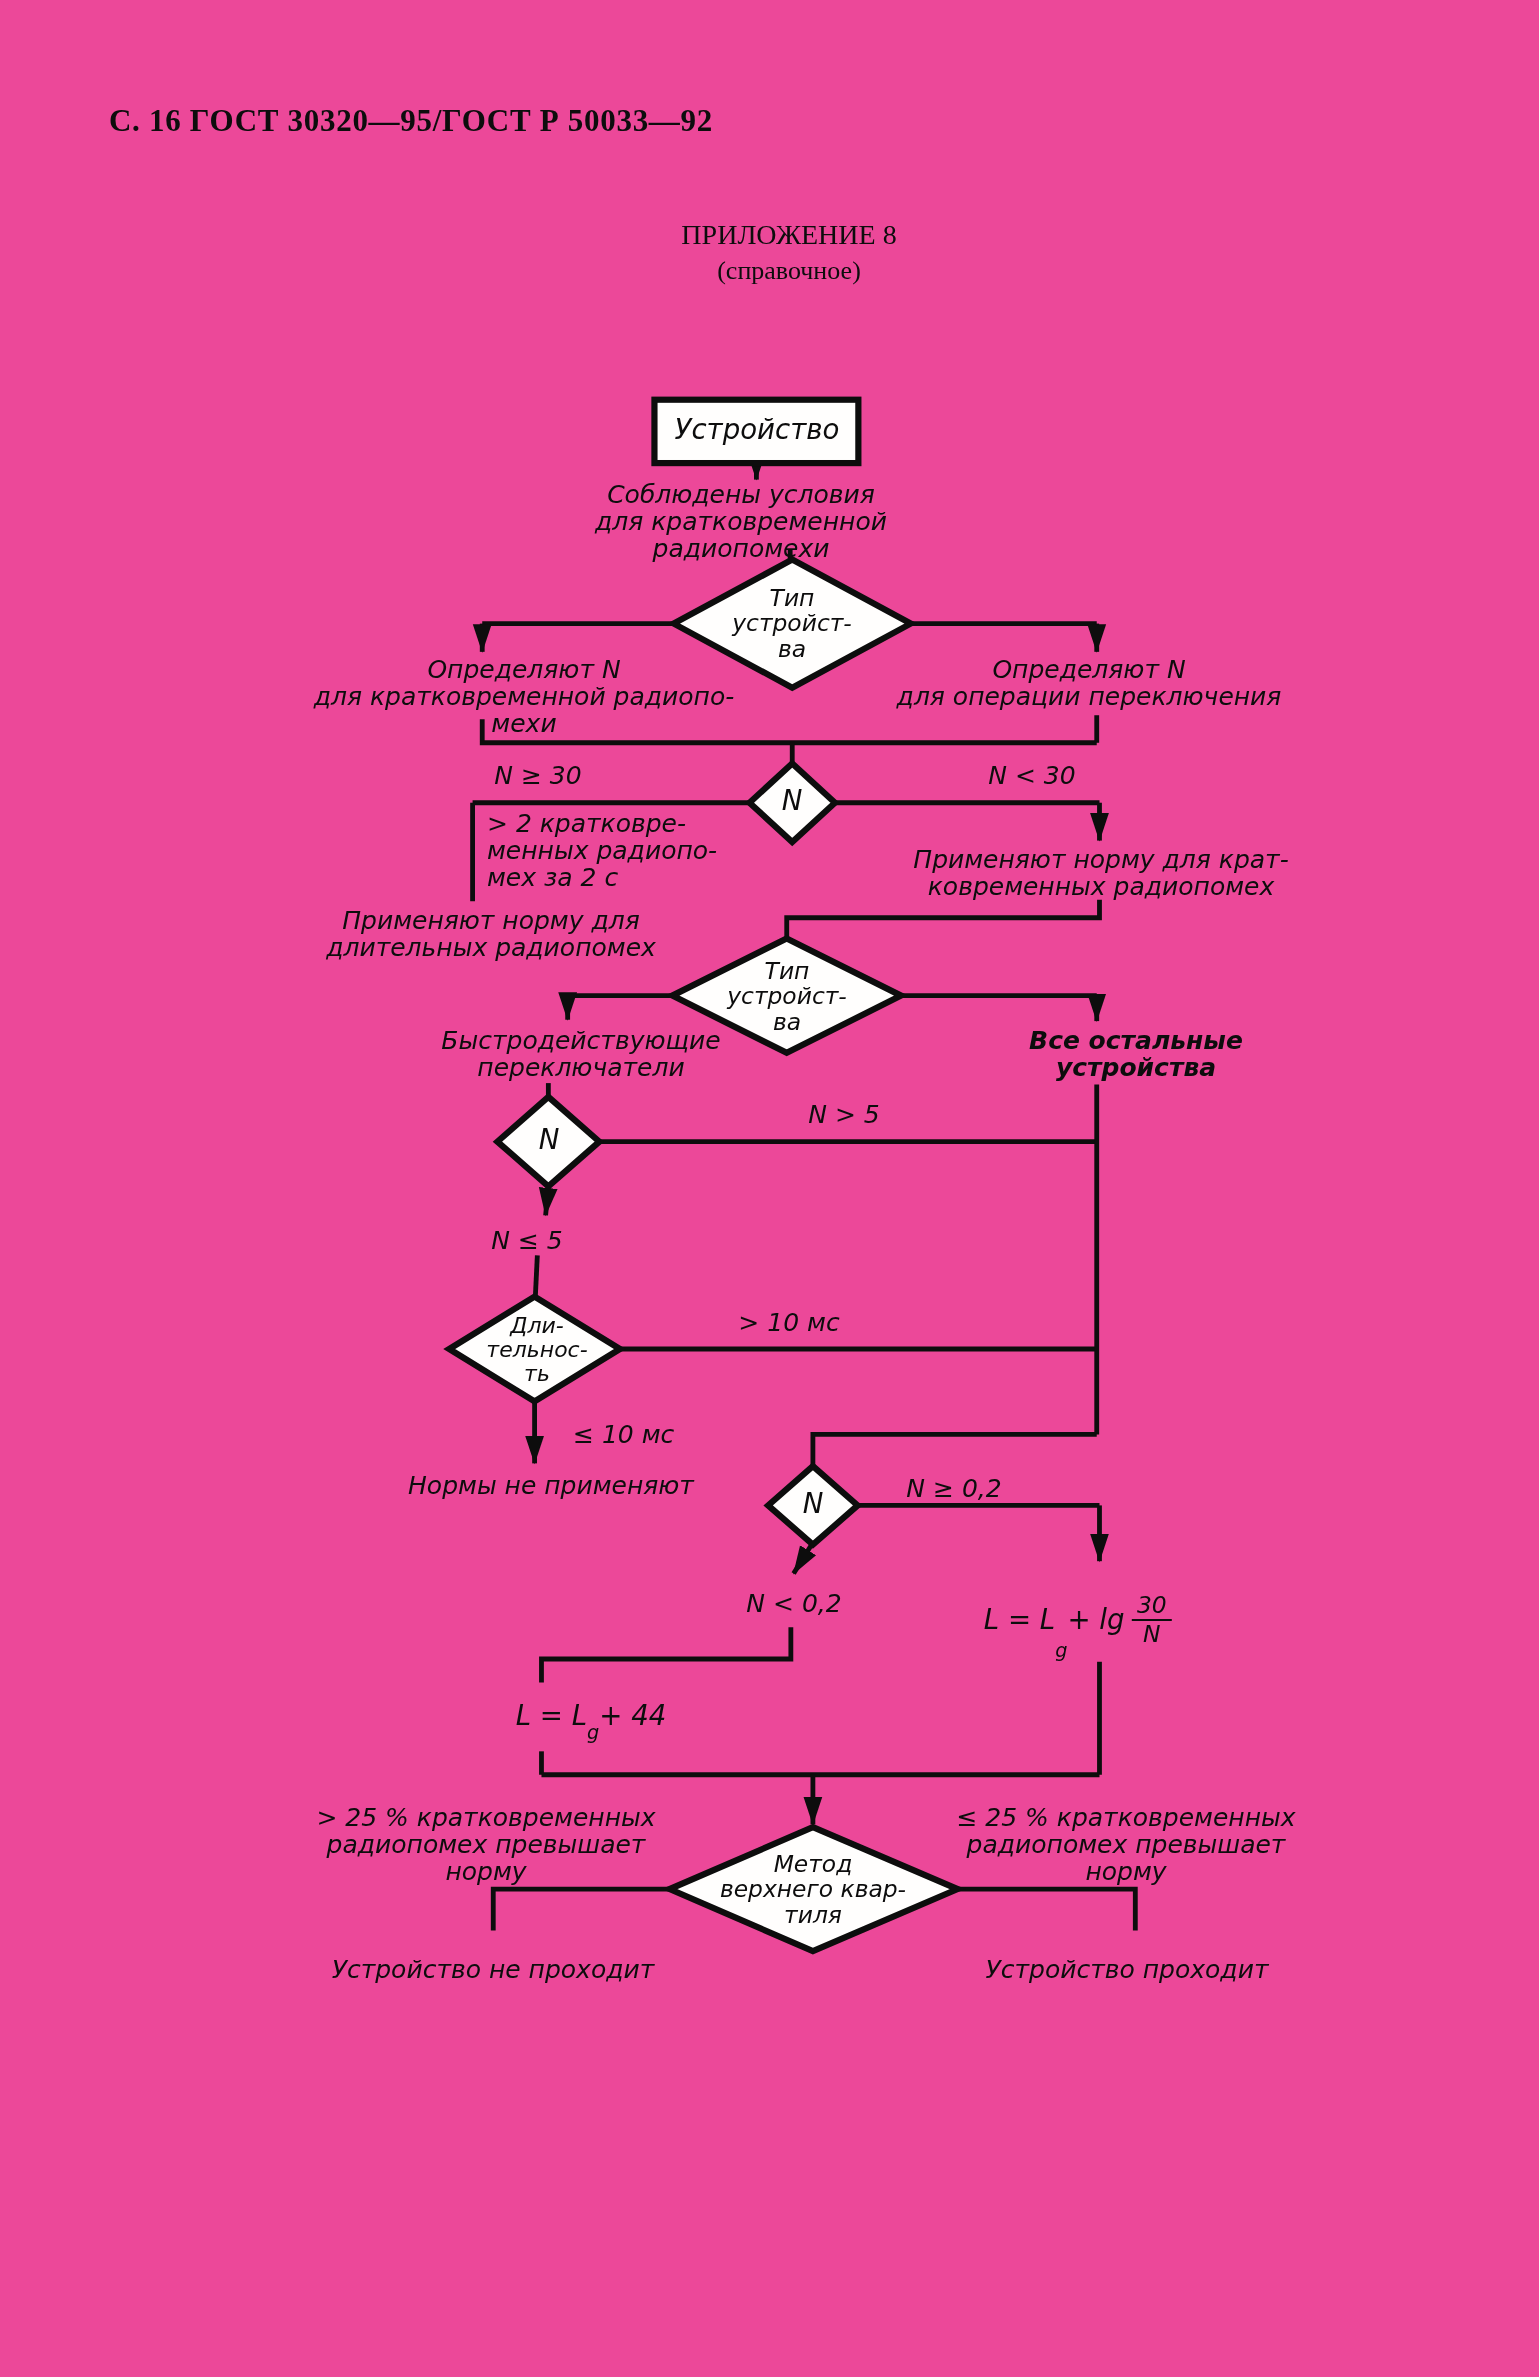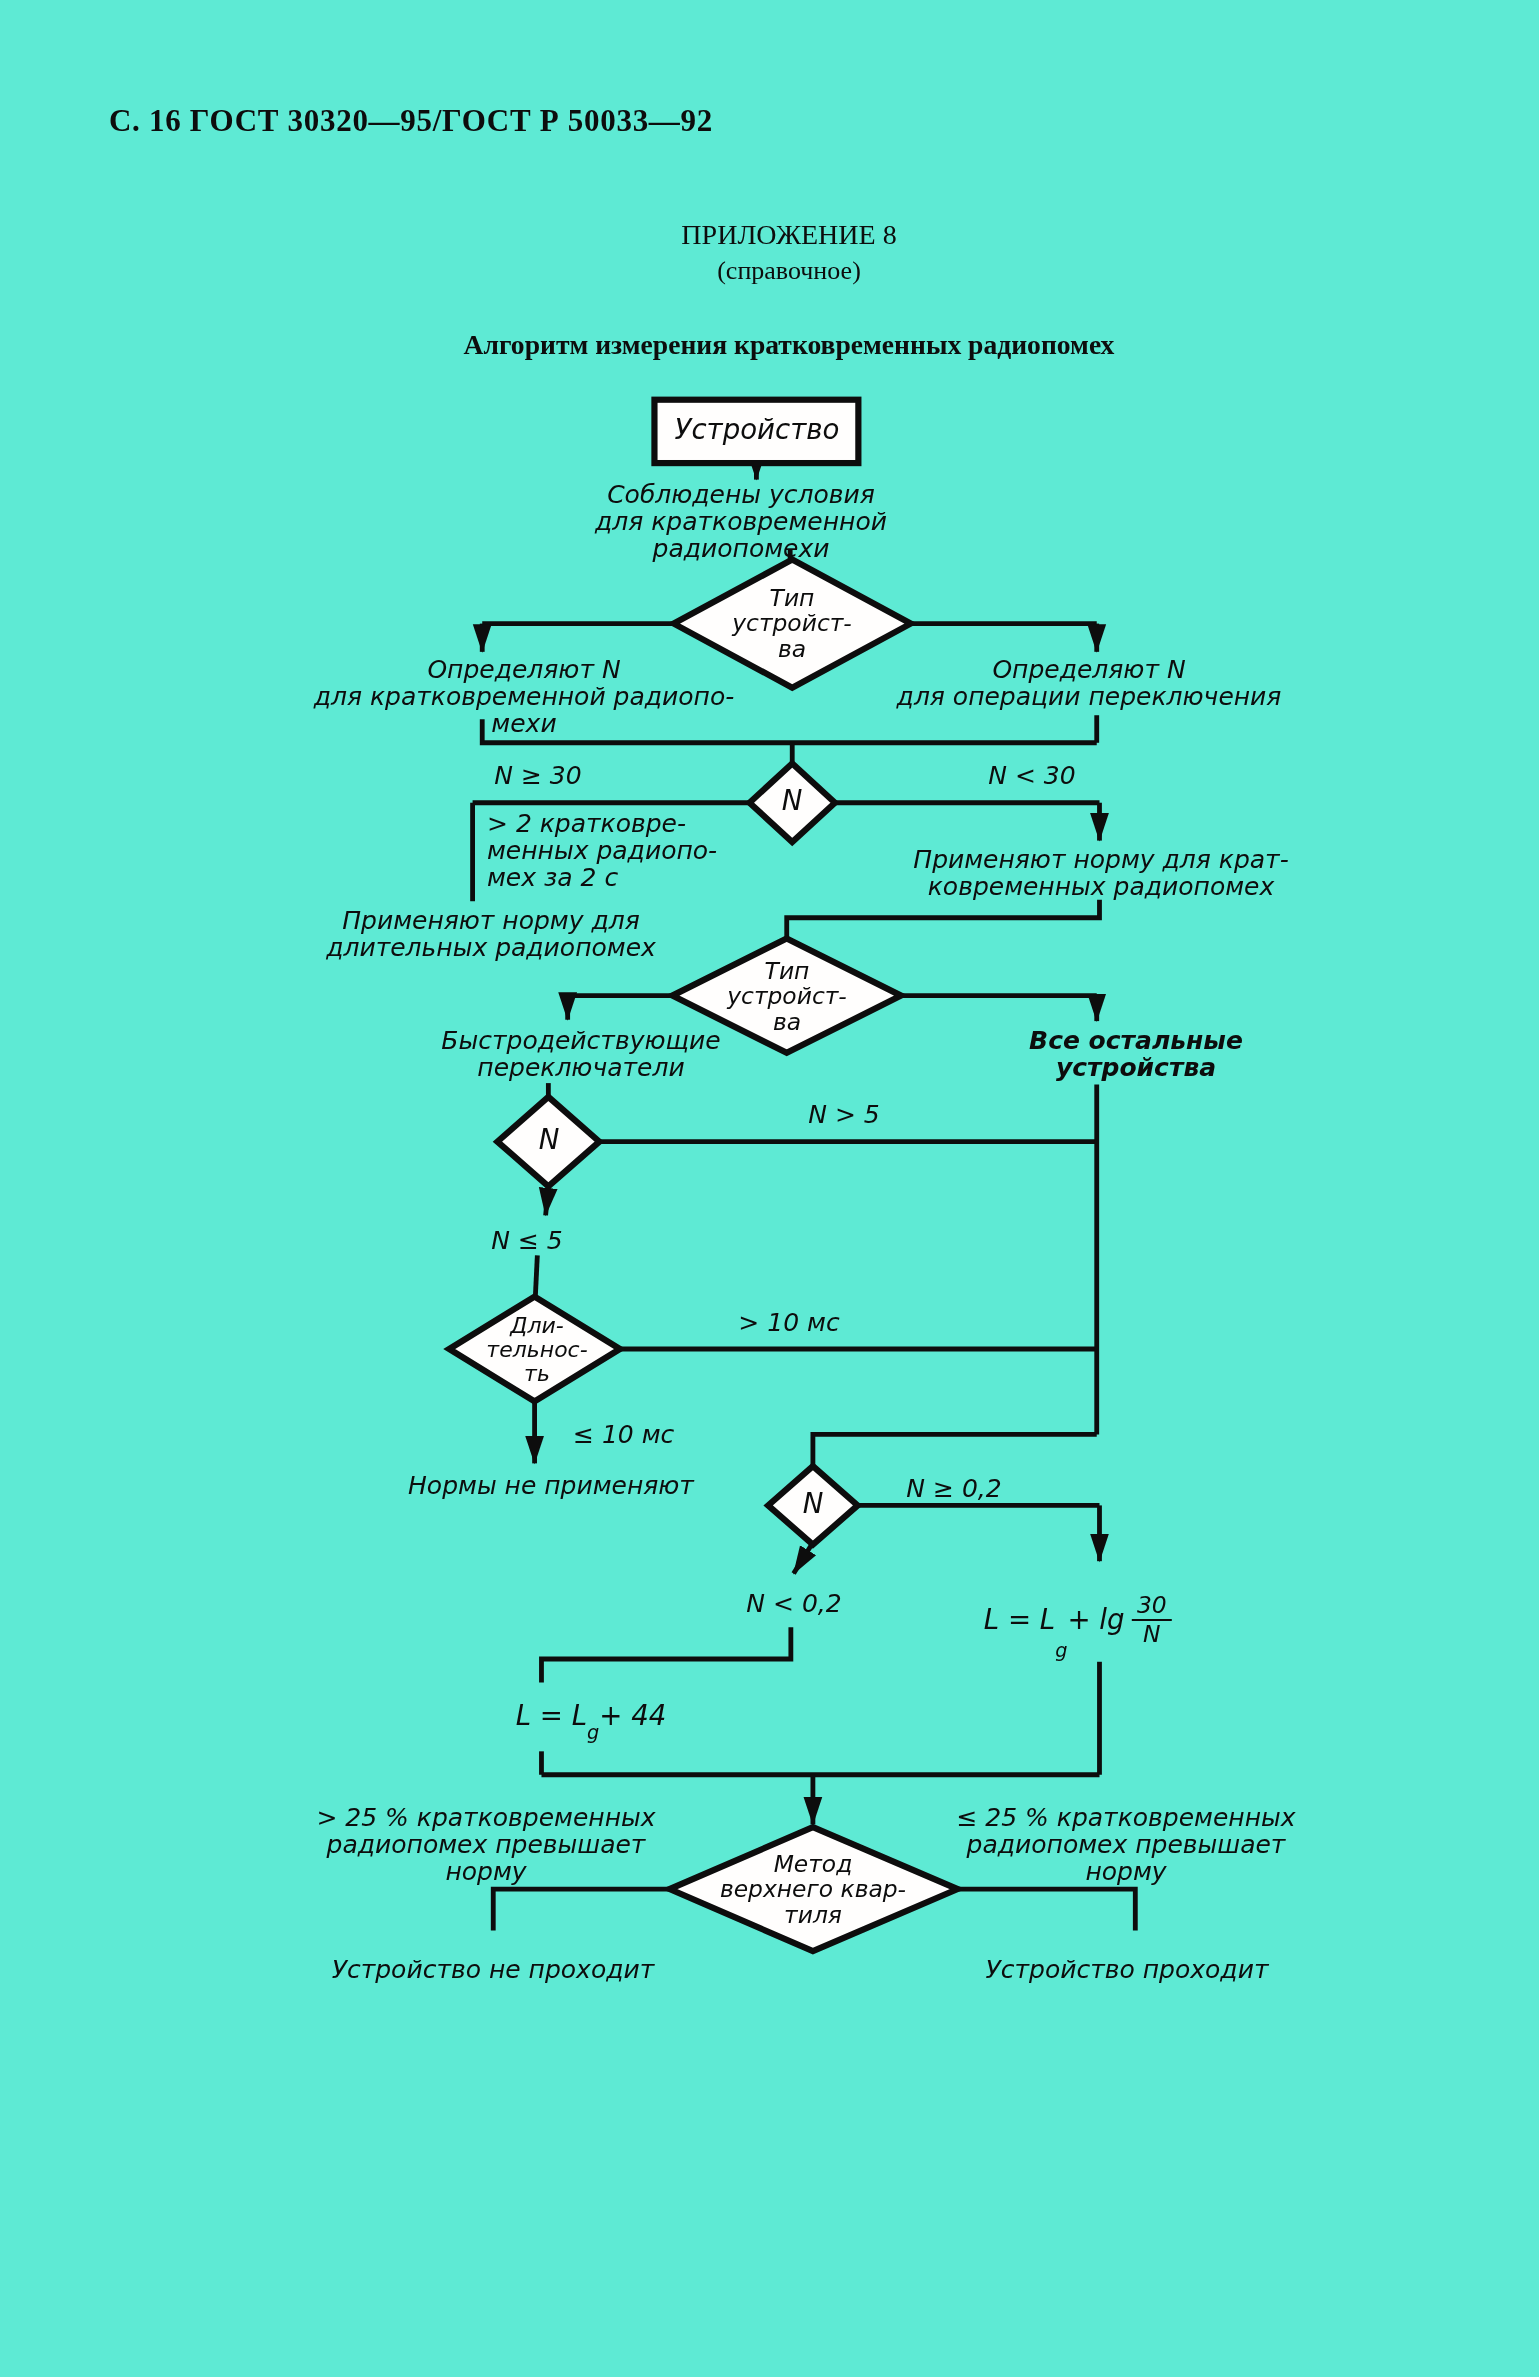--- a/index.html
+++ b/index.html
@@ -1,17 +1,17 @@
 <!DOCTYPE html>
 <html style="font-size:11px"><head>
 <meta charset="utf-8">
 <style>
   html,body{margin:0;padding:0;background:#777;}
   .page{
-    position:relative; width:1539px; height:2377px; background:#5eead4;
+    position:relative; width:1539px; height:2377px; background:#ec4899;
     overflow:hidden; color:#0d0d0d;
   }
   .ser{font-family:"Liberation Serif","DejaVu Serif",serif;}
   .hdr{position:absolute; left:109px; top:103px; font-weight:bold; font-size:31px;
        font-family:"Liberation Serif","DejaVu Serif",serif; white-space:nowrap; letter-spacing:0.7px;}
   .tc{position:absolute; left:789px; transform:translateX(-50%); white-space:nowrap; text-align:left;}
   .tt1{top:219px; font-size:28px;}
   .tt2{top:256px; font-size:26px;}
   .tt3{top:329px; font-size:27.6px; font-weight:bold;}
   svg.flow{position:absolute; left:0; top:0;}
@@ -30,21 +30,20 @@
   .frac .den{display:block; padding-top:2.1px;}
 </style>
 </head>
 <body>
 
 <div class="page">
 
   <div class="hdr">С. 16 ГОСТ 30320—95/ГОСТ Р 50033—92</div>
   <div class="tc ser tt1">ПРИЛОЖЕНИЕ 8</div>
   <div class="tc ser tt2">(справочное)</div>
-  <div class="tc ser tt3">Алгоритм измерения кратковременных радиопомех</div>
 
   <svg class="flow" width="1539" height="2377" viewBox="0 0 2234 3450">
     <defs>
       <marker id="arr" markerWidth="6.4" markerHeight="5" refX="5.7" refY="2.5" orient="auto" markerUnits="strokeWidth">
         <path d="M0,0.55 L5.9,2.5 L0,4.45 Z" fill="#0d0d0d"></path>
       </marker>
     </defs>
 
     <g stroke="#0d0d0d" stroke-width="7" fill="none" stroke-linejoin="miter">
 

